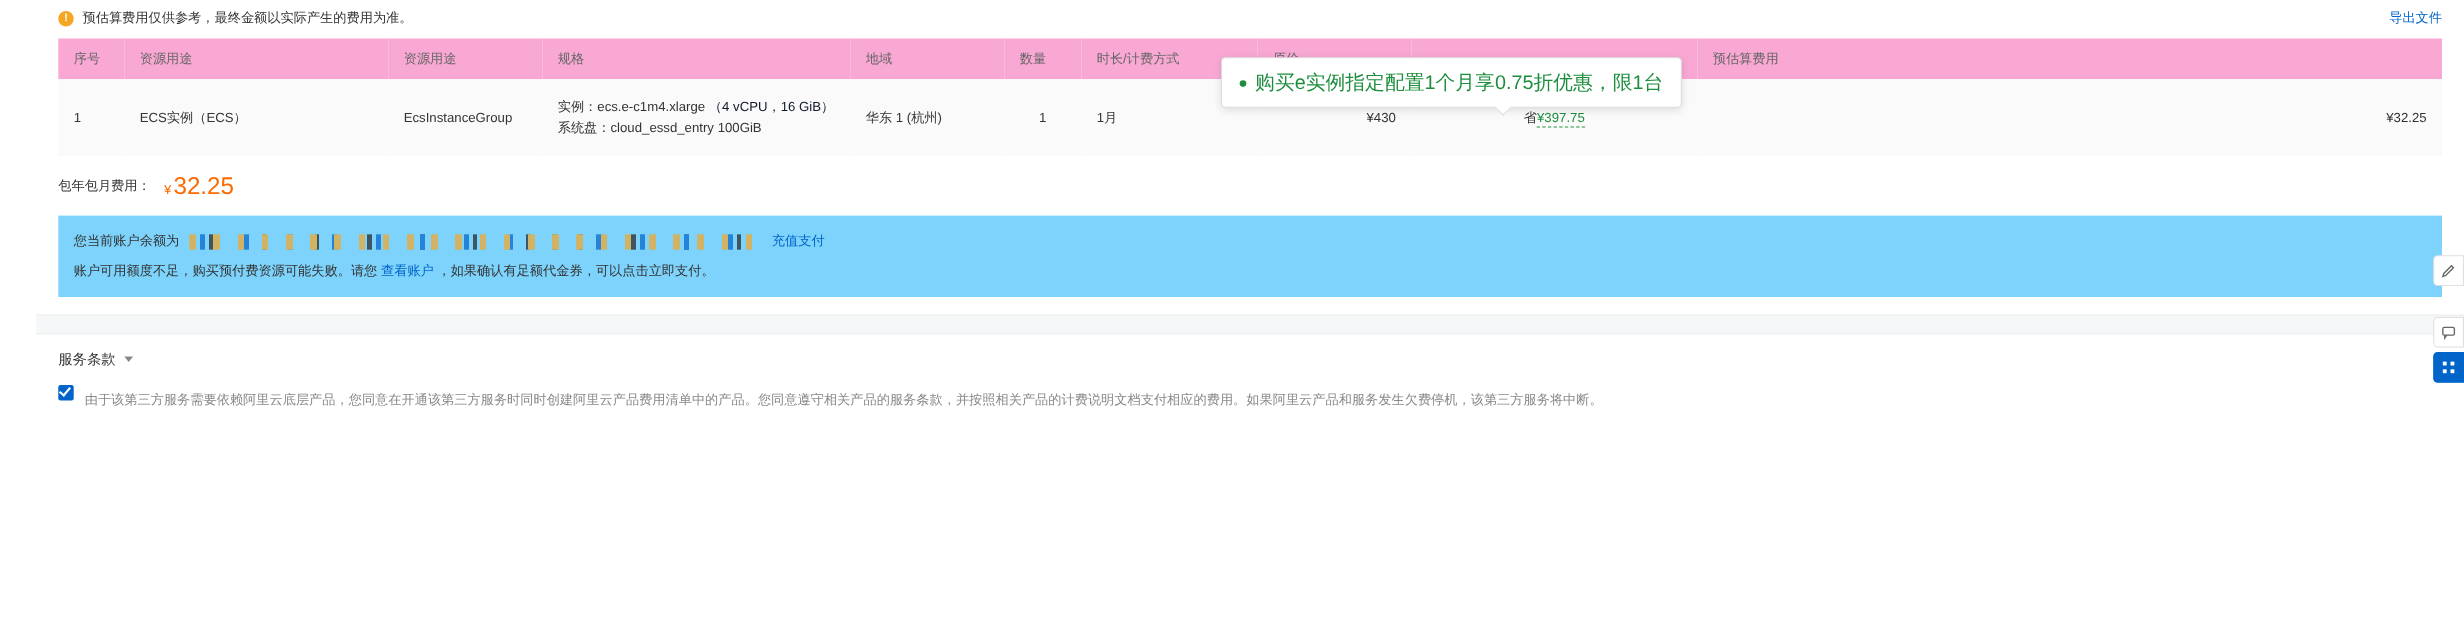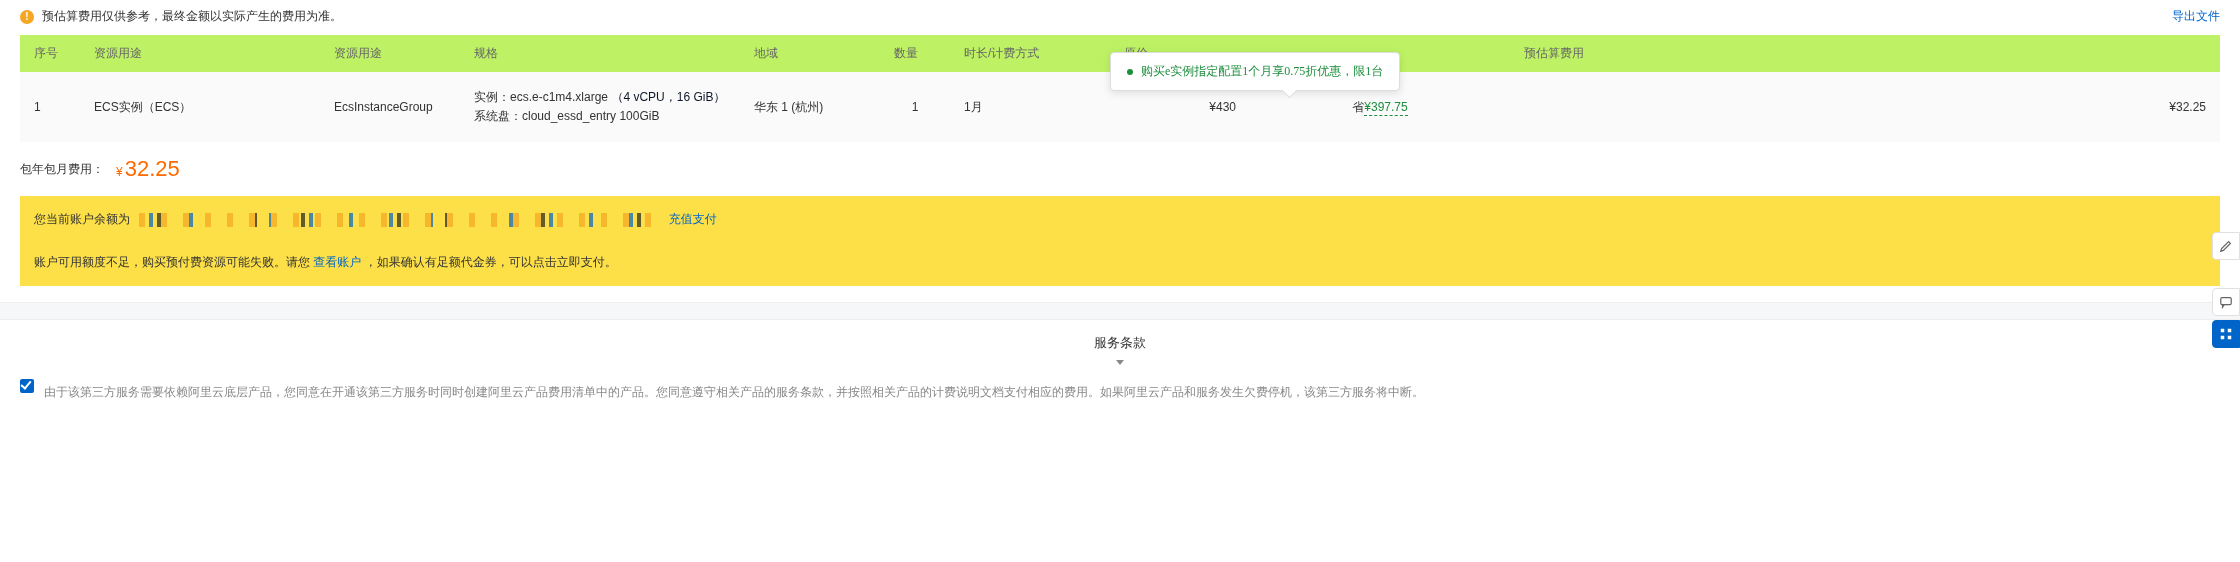--- a/index.html
+++ b/index.html
@@ -1,59 +1,59 @@
 <!DOCTYPE html>
 <html><head>
 <meta charset="utf-8">
 <style>
   * { box-sizing: border-box; }
   html, body { margin: 0; padding: 0; font-family: "Microsoft YaHei", "PingFang SC", Arial, sans-serif; font-size: 12px; color: #333; background: #fff; }
-  .wrap { width: 2240px; position: relative; }
+  .wrap { width: 2240px; position: relative; padding-left: 33px; }
 
   .notice-row { display: flex; align-items: center; justify-content: space-between; padding: 8px 20px 0; }
   .notice-left { display: flex; align-items: center; gap: 8px; }
   .warn-ico { width: 14px; height: 14px; border-radius: 50%; background: #f5a623; position: relative; display: inline-block; }
   .warn-ico::before { content: "!"; position: absolute; left: 0; right: 0; text-align: center; color: #fff; font-weight: bold; font-size: 10px; line-height: 14px; }
   .export-link { color: #0064c8; cursor: pointer; }
 
   table.cost { width: calc(100% - 40px); margin: 10px 20px 4px; border-collapse: collapse; }
-  table.cost thead th { background: #bef264; font-weight: 400; color: #666; text-align: left; padding: 10px 14px; font-size: 12px; }
+  table.cost thead th { background: #f9a8d4; font-weight: 400; color: #666; text-align: left; padding: 10px 14px; font-size: 12px; }
   table.cost tbody td { padding: 16px 14px; vertical-align: middle; font-size: 12px; color: #333; }
   table.cost tbody tr.odd { background: #fafafa; }
   .right { text-align: right; }
   .center { text-align: center; }
   .save-amt { color: #1e8e3e; border-bottom: 1px dashed #1e8e3e; padding-bottom: 1px; }
   .est-price { color: #ff6a00; }
   .spec-line1, .spec-line2 { display: block; line-height: 1.6; }
   .spec-paren { color: #0f172a; }
 
-  .promo-tip { position: absolute; top: 52px; left: 1110px; background: #fff; border: 1px solid #ddd; border-radius: 4px; box-shadow: 0 2px 8px rgba(0,0,0,0.12); padding: 10px 16px; color: #1e8e3e; font-size: 12px; z-index: 5; font-family: Liberation Serif, serif; }
+  .promo-tip { position: absolute; top: 52px; left: 1110px; background: #fff; border: 1px solid #ddd; border-radius: 4px; box-shadow: 0 2px 8px rgba(0,0,0,0.12); padding: 10px 16px; color: #1e8e3e; font-size: 18px; z-index: 5; }
   .promo-tip::after { content: ""; position: absolute; left: 60%; bottom: -6px; width: 10px; height: 10px; background: #fff; border-right: 1px solid #ddd; border-bottom: 1px solid #ddd; transform: rotate(45deg); }
   .promo-dot { display: inline-block; width: 6px; height: 6px; border-radius: 50%; background: #1e8e3e; margin-right: 8px; vertical-align: middle; }
 
   .total-row { padding: 10px 20px 14px; display: flex; align-items: center; gap: 12px; }
   .total-label { color: #333; }
   .total-price { color: #ff6a00; font-size: 22px; font-weight: 400; }
   .total-price .cur { font-size: 12px; margin-right: 2px; }
 
-  .info-box { margin: 0 20px 16px; background: #fde047; padding: 12px 14px; line-height: 1.9; color: #333; }
+  .info-box { margin: 0 20px 16px; background: #7dd3fc; padding: 12px 14px; line-height: 1.9; color: #333; }
   .blur-strip { display: inline-block; width: 520px; height: 14px; vertical-align: middle; margin: 0 6px;
     background:
       repeating-linear-gradient(90deg, #f5a623 0 6px, transparent 6px 22px),
       repeating-linear-gradient(90deg, transparent 0 10px, #0064c8 10px 14px, transparent 14px 40px),
       repeating-linear-gradient(90deg, transparent 0 18px, #222 18px 22px, transparent 22px 48px);
     filter: blur(0.5px);
     opacity: 0.7;
   }
   .link { color: #0064c8; cursor: pointer; }
-  .info-box .line2 { color: #333; margin-top: 20px; }
+  .info-box .line2 { color: #333; margin-top: 4px; }
 
   .divider { height: 18px; background: #f6f7f8; border-top: 1px solid #eee; border-bottom: 1px solid #eee; }
 
-  .section-head { padding: 14px 20px 8px; display: flex; align-items: center; gap: 8px; color: #333; font-size: 13px; flex-direction: column; }
+  .section-head { padding: 14px 20px 8px; display: flex; align-items: center; gap: 8px; color: #333; font-size: 13px; }
   .caret { width: 0; height: 0; border-left: 4px solid transparent; border-right: 4px solid transparent; border-top: 5px solid #888; display: inline-block; }
 
   .terms-row { padding: 4px 20px 18px; display: flex; align-items: flex-start; gap: 10px; color: #333; }
   .chk { width: 14px; height: 14px; border-radius: 2px; background: #0064c8; position: relative; flex: 0 0 14px; margin-top: 2px; cursor: pointer; }
   .chk::after { content: ""; position: absolute; left: 3px; top: 0px; width: 4px; height: 8px; border: solid #fff; border-width: 0 2px 2px 0; transform: rotate(40deg); }
   .terms-text .agreement-name { color: #0064c8; cursor: pointer; }
   .terms-note { color: #888; margin-top: 6px; font-size: 12px; line-height: 1.6; }
 
   .side-float { position: absolute; right: 0; display: flex; flex-direction: column; gap: 4px; }
   .side-btn { width: 28px; height: 28px; background: #fff; border: 1px solid #e0e0e0; border-radius: 4px 0 0 4px; display: flex; align-items: center; justify-content: center; color: #666; cursor: pointer; }

